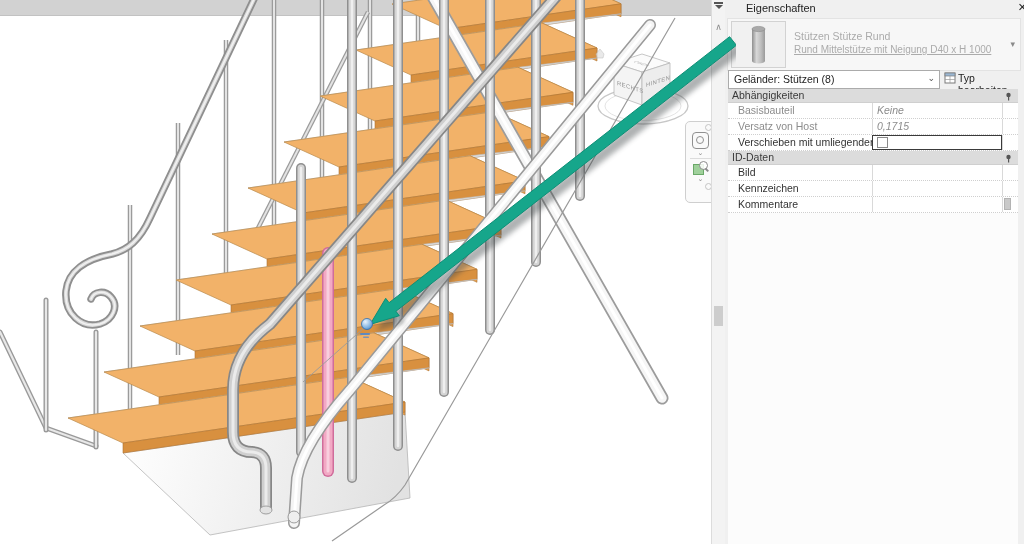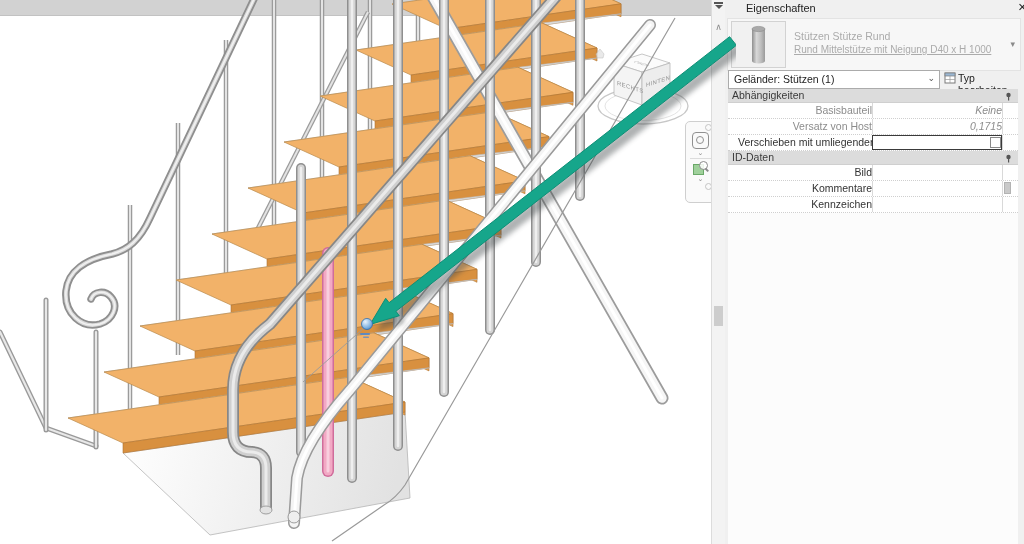--- a/index.html
+++ b/index.html
@@ -39,21 +39,21 @@
   #type-family{position:absolute;left:66px;top:11px;color:#ababab;font-size:10.5px;}
   #type-name{position:absolute;left:66px;top:25px;width:218px;color:#ababab;font-size:10px;white-space:nowrap;overflow:hidden;text-decoration:underline;}
   #type-dd{position:absolute;right:5px;top:20px;color:#8a8a8a;font-size:9px;}
   #combo-row{position:absolute;left:0;top:70px;width:100%;height:19px;}
   #sel-combo{position:absolute;left:3px;top:0;width:210px;height:17px;background:#fff;border:1px solid #ababab;}
   #sel-combo .txt{position:absolute;left:5px;top:2px;color:#222;}
   #sel-combo .chev{position:absolute;right:4px;top:2px;color:#555;font-size:9px;}
   #edit-type{position:absolute;left:218px;top:0;width:80px;height:17px;}
   #edit-type .lbl{position:absolute;left:15px;top:2px;color:#222;}
   #edit-type .ico{position:absolute;left:1px;top:2px;}
-  #grid{position:absolute;left:3px;top:89px;width:290px;text-align:right;}
+  #grid{position:absolute;left:3px;top:89px;width:290px;}
   .sec-head{position:relative;height:13px;background:#dcdcdc;border-bottom:1px solid #cfcfcf;}
   .sec-head .t{position:absolute;left:4px;top:0;font-size:10.5px;color:#3a3a3a;}
   .sec-head .pin{position:absolute;right:6px;top:2px;}
   .prow{position:relative;height:15px;background:#fff;border-bottom:1px dotted #cfcfcf;}
   .prow .lab{position:absolute;left:0;top:0;width:144px;height:15px;padding-left:10px;line-height:15px;
              white-space:nowrap;overflow:hidden;box-sizing:border-box;}
   .prow .val{position:absolute;left:144px;top:0;width:130px;height:15px;border-left:1px solid #d9d9d9;
              line-height:15px;padding-left:4px;box-sizing:border-box;white-space:nowrap;overflow:hidden;font-style:italic;}
   .prow .end{position:absolute;left:274px;top:0;width:10px;height:15px;border-left:1px solid #d9d9d9;box-sizing:border-box;}
   .prow.sel .val{border:1.5px solid #3a3a3a;line-height:12px;}
@@ -115,21 +115,21 @@
           <ellipse cx="26.5" cy="7" rx="6.5" ry="2.6" fill="#a9a9a9" stroke="#8a8a8a" stroke-width="0.6"></ellipse>
         </svg>
       </div>
       <div id="type-family">Stützen Stütze Rund</div>
       <div id="type-name">Rund Mittelstütze mit Neigung D40 x H 1000</div>
       <div id="type-dd">▾</div>
     </div>
 
     <div id="combo-row">
       <div id="sel-combo">
-        <span class="txt">Geländer: Stützen (1)</span>
+        <span class="txt">Geländer: Stützen (8)</span>
         <span class="chev">⌄</span>
       </div>
       <div id="edit-type">
         <span class="ico">
           <svg width="13" height="13">
             <rect x="1" y="1" width="10" height="10" fill="#fff" stroke="#7a7a7a" stroke-width="1"></rect>
             <rect x="1" y="1" width="10" height="3" fill="#9ab7d3" stroke="#7a7a7a" stroke-width="0.7"></rect>
             <line x1="6" y1="4" x2="6" y2="11" stroke="#9a9a9a" stroke-width="0.7"></line>
             <line x1="1" y1="7.5" x2="11" y2="7.5" stroke="#9a9a9a" stroke-width="0.7"></line>
           </svg>
@@ -167,30 +167,30 @@
               <circle cx="3.5" cy="3" r="2.2" fill="#555"></circle>
               <rect x="3" y="5" width="1.2" height="3.5" fill="#555"></rect>
             </svg></span>
         </div>
         <div class="prow">
           <div class="lab">Bild</div>
           <div class="val"></div>
           <div class="end"></div>
         </div>
         <div class="prow">
+          <div class="lab">Kennzeichen</div>
+          <div class="val"></div>
+          <div class="end"></div>
+        </div>
+        <div class="prow">
           <div class="lab">Kommentare</div>
           <div class="val"></div>
           <div class="end">
             <span class="side-btn"></span>
           </div>
-        </div>
-        <div class="prow">
-          <div class="lab">Kennzeichen</div>
-          <div class="val"></div>
-          <div class="end"></div>
         </div>
       </div>
     <div id="grid-filler" style="top: 213px; height: 331px;"></div>
   </div>
 
   <svg id="scene" viewBox="0 0 736 544">
       <defs>
         <linearGradient id="gradRiser" x1="0" y1="0" x2="1" y2="0.15">
           <stop offset="0" stop-color="#fdfdfd"></stop>
           <stop offset="1" stop-color="#d6d6d6"></stop>

